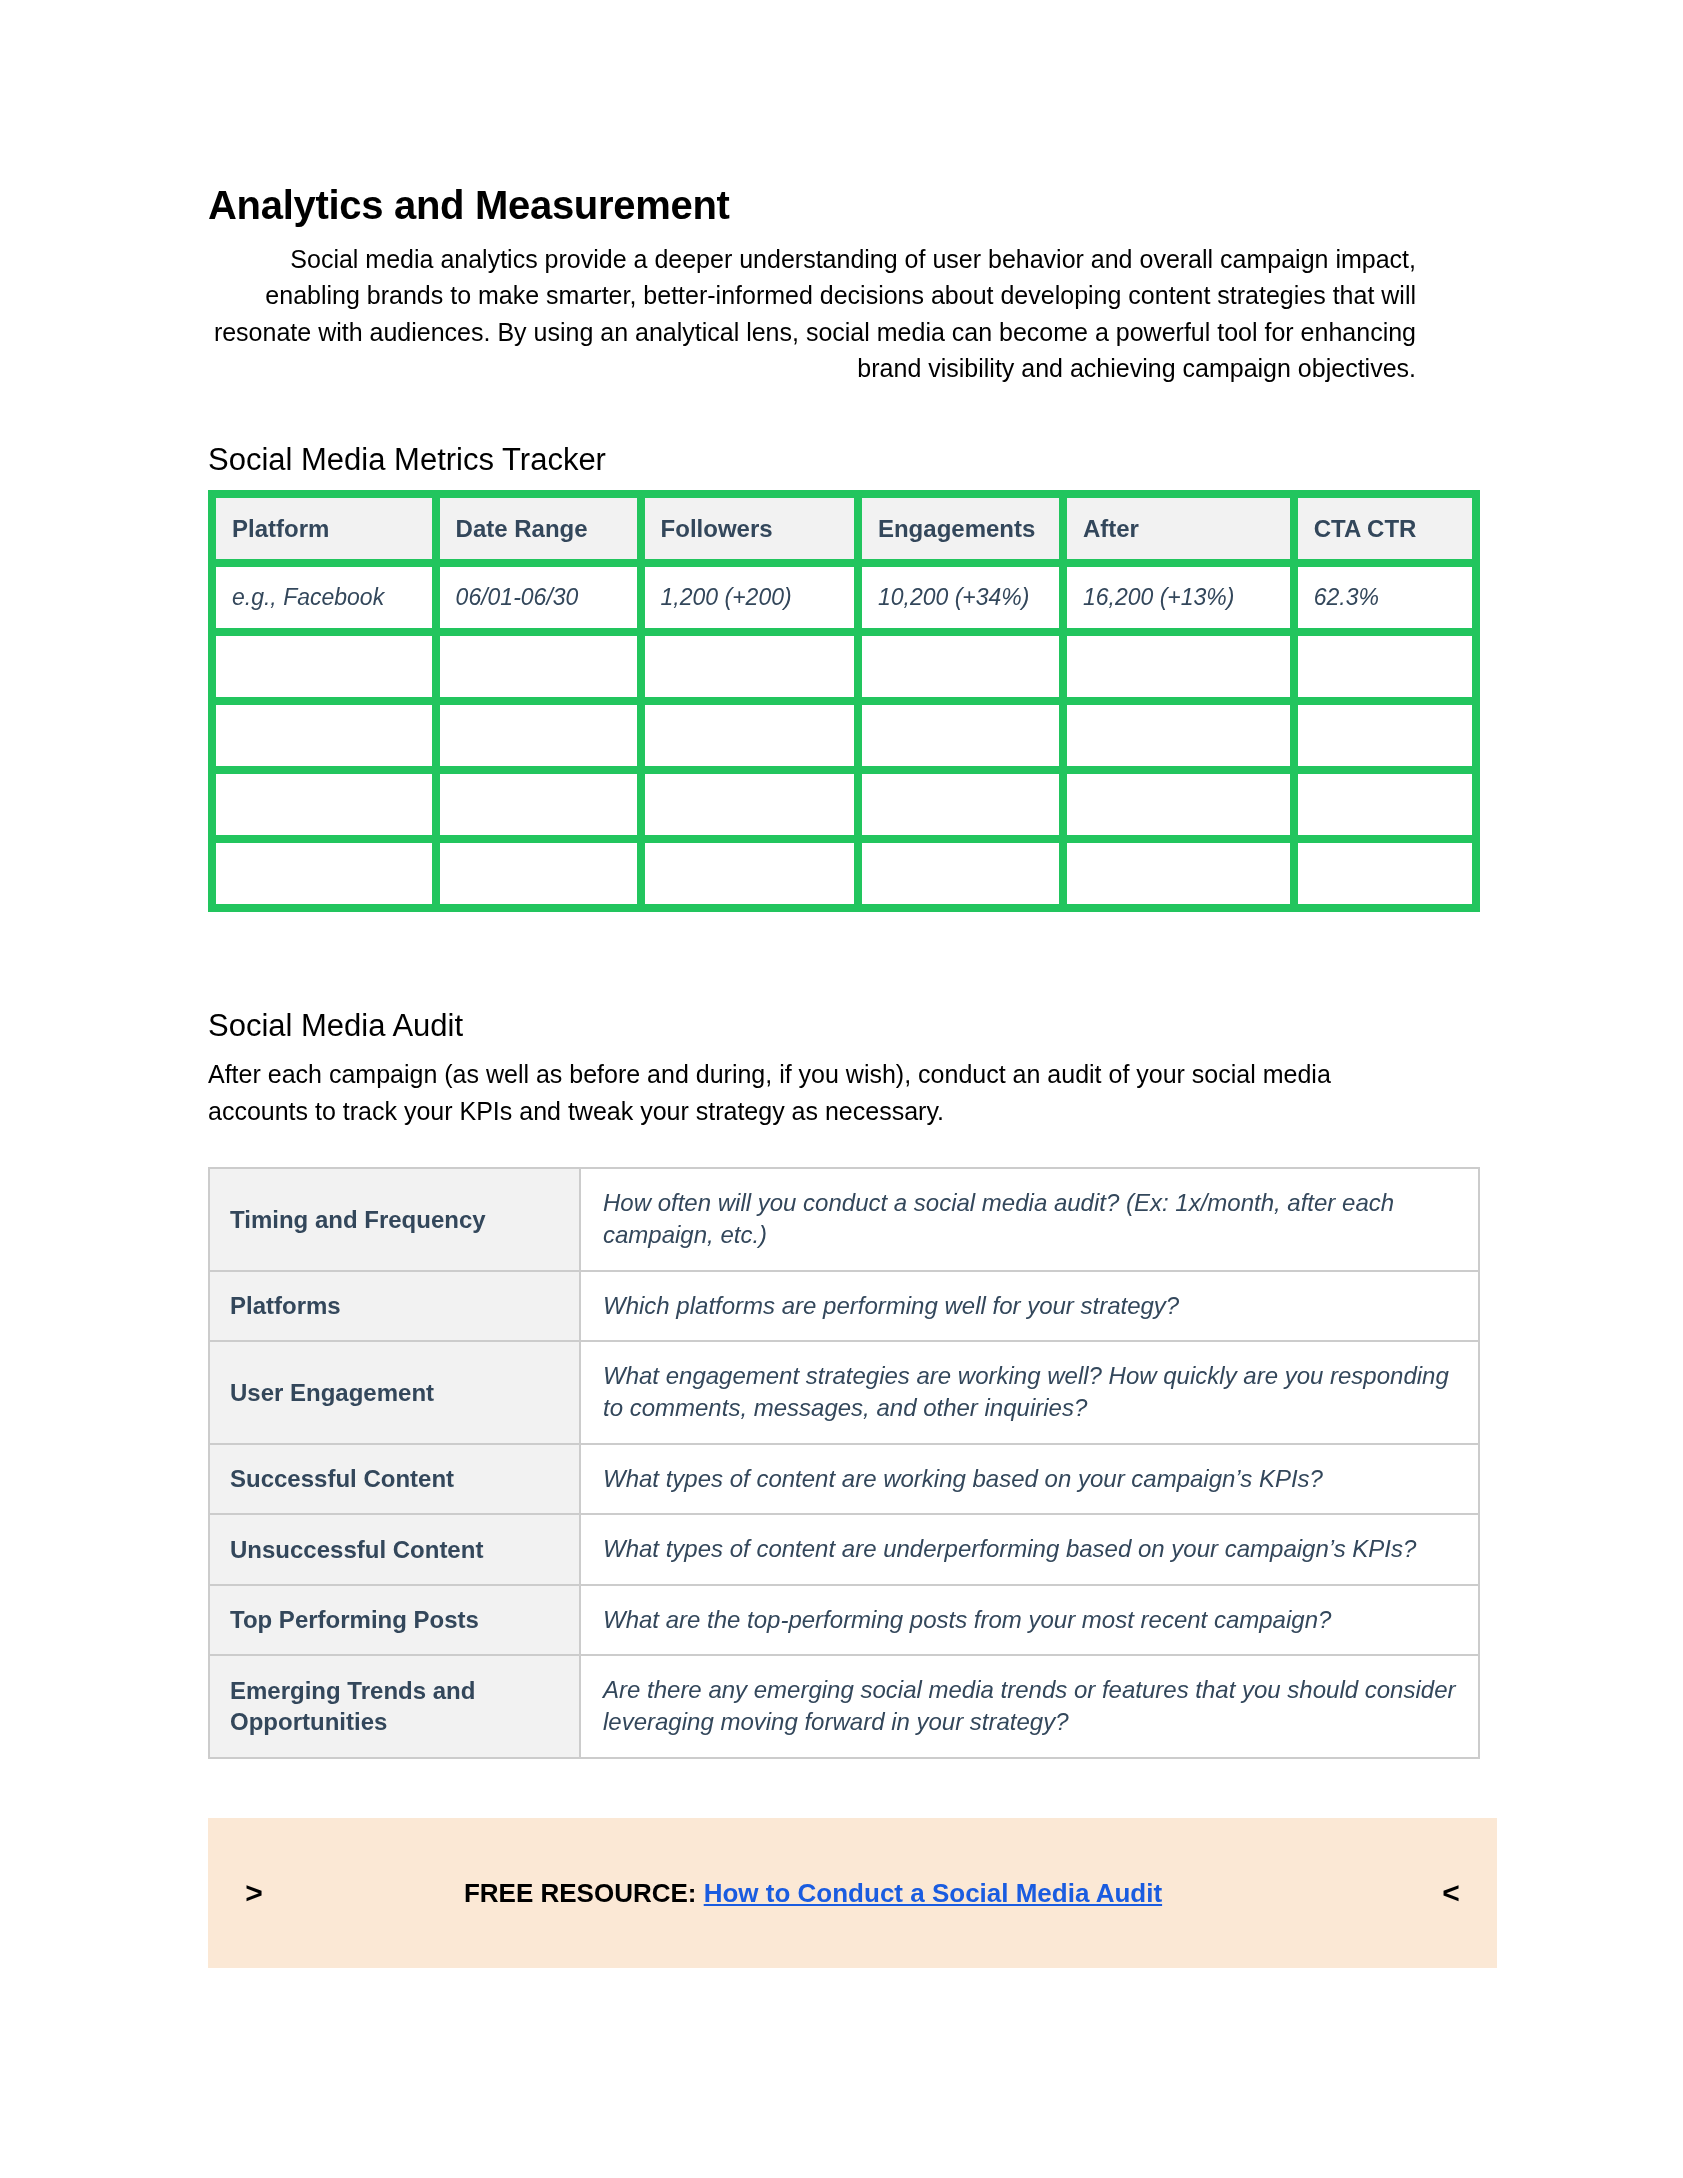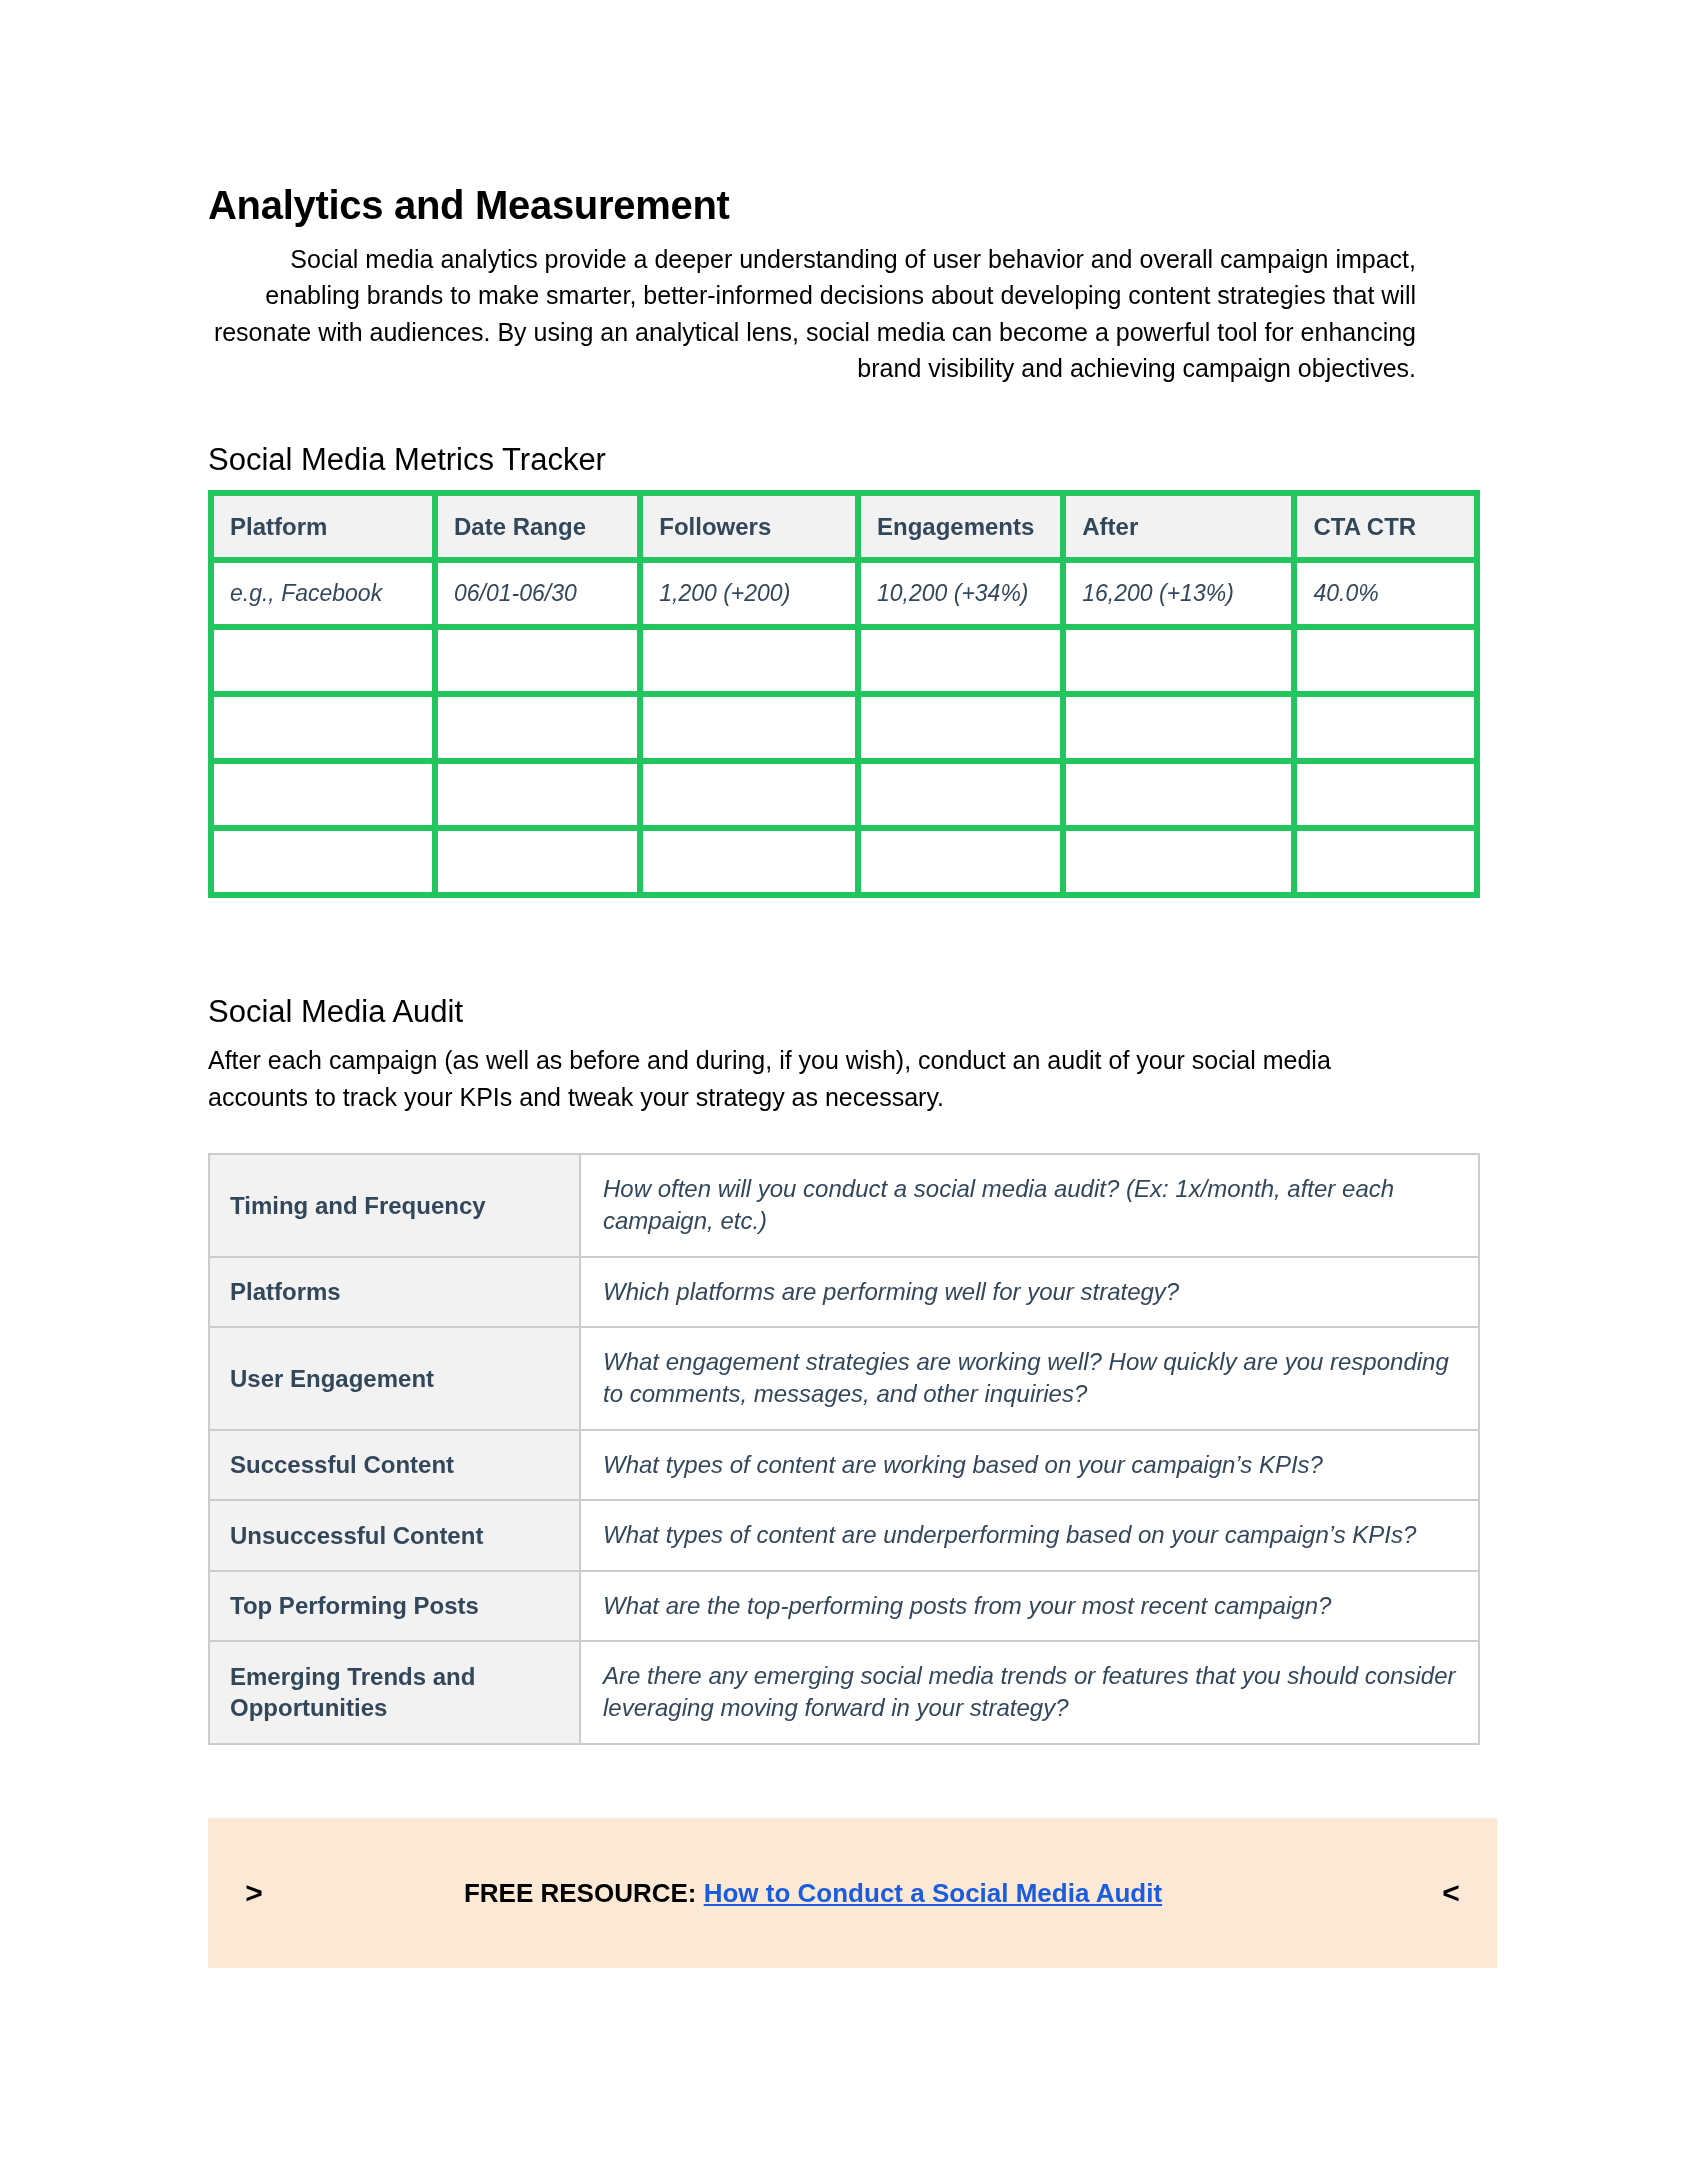--- a/index.html
+++ b/index.html
@@ -65,21 +65,21 @@
     width: 1218px;
   }
 
   
   table.metrics {
     border-collapse: collapse;
     width: 1272px;
     table-layout: fixed;
   }
   table.metrics th, table.metrics td {
-    border: 6px solid #22c55e;
+    border: 8px solid #22c55e;
     padding: 0 16px;
     vertical-align: middle;
     text-align: left;
   }
   table.metrics th {
     background: #f2f2f2;
     color: #33475b;
     font-weight: bold;
     font-size: 24px;
     height: 61px;
@@ -199,21 +199,21 @@
           <th>CTA CTR</th>
         </tr>
       </thead>
       <tbody>
         <tr>
           <td>e.g., Facebook</td>
           <td>06/01-06/30</td>
           <td>1,200 (+200)</td>
           <td>10,200 (+34%)</td>
           <td>16,200 (+13%)</td>
-          <td>40.0%</td>
+          <td>62.3%</td>
         </tr>
         <tr class="empty-row">
           <td></td>
           <td></td>
           <td></td>
           <td></td>
           <td></td>
           <td></td>
         </tr>
         <tr class="empty-row">

